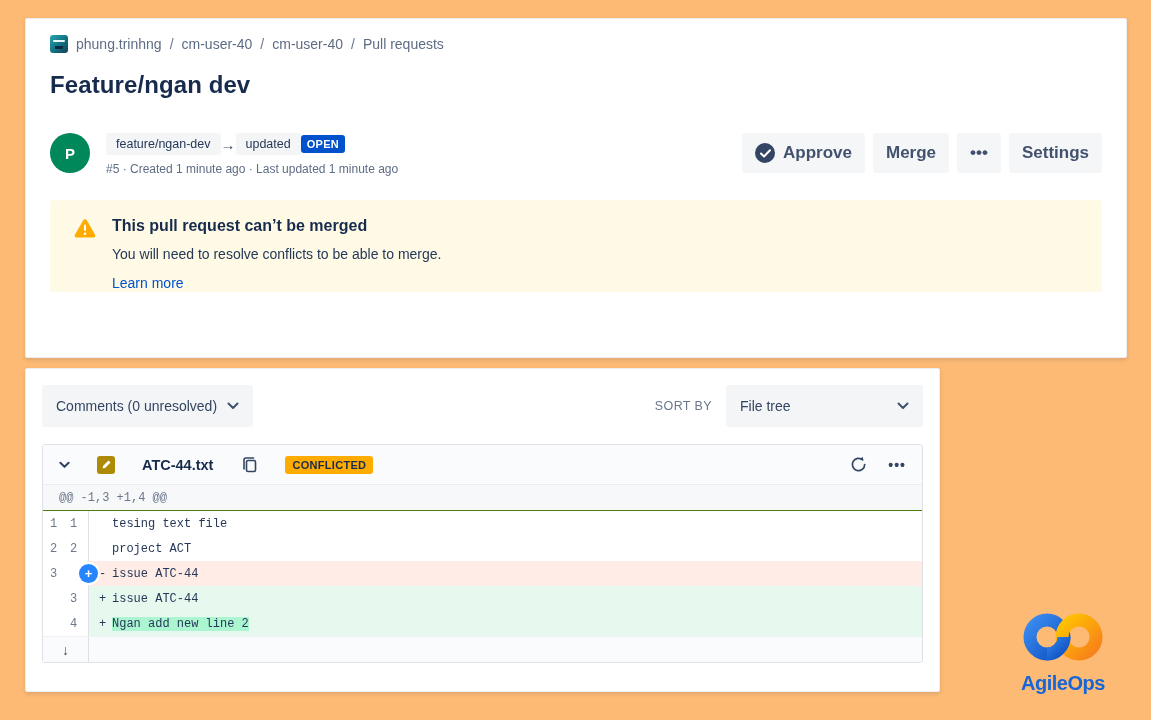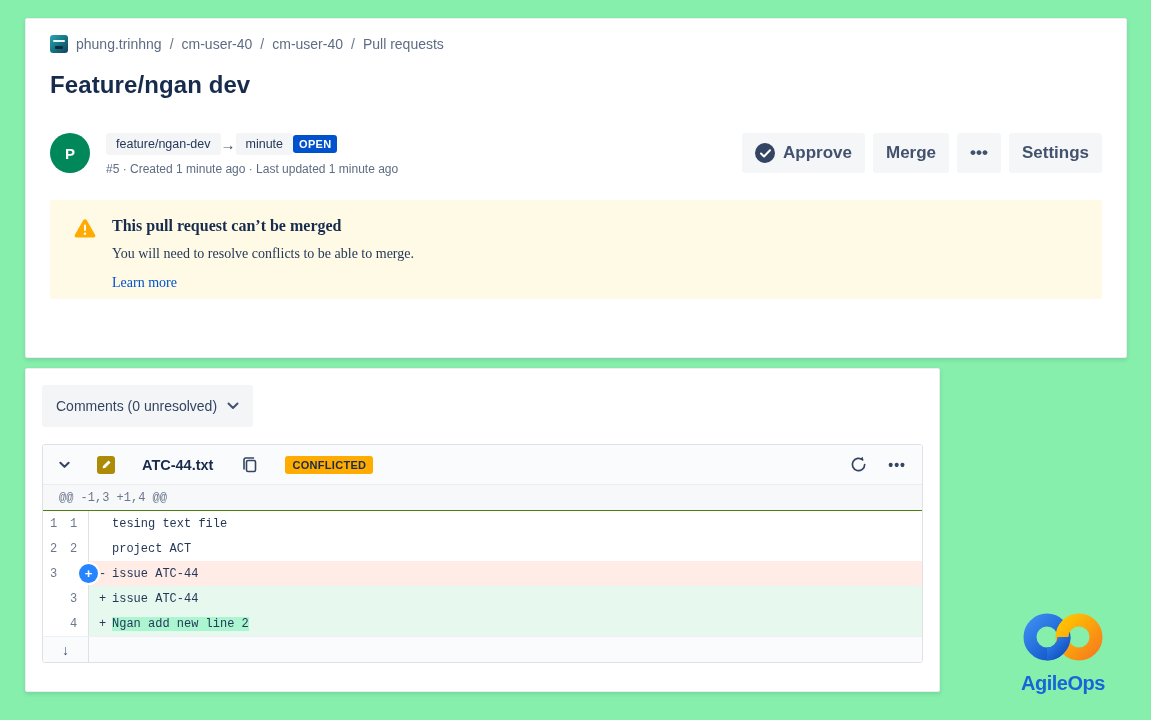--- a/index.html
+++ b/index.html
@@ -1,18 +1,18 @@
 <!DOCTYPE html>
 <html style="--accent-blue: #0052CC; --open-badge: #0052CC; --conflicted-badge: #FFAB00; --warning-bg: #FFFAE6; --warning-icon: #FFAB00; --avatar-green: #00875A; --file-icon: #AE8B07; --removed-bg: #FFECE6; --added-bg: #E7F8EE; --added-word: #ABF5D1; --comment-bubble: #2684FF; --logo-blue: #1766D8; --logo-orange: #FB9E00;"><head>
 <meta charset="utf-8">
 <style>
   * { margin:0; padding:0; box-sizing:border-box; }
   html,body { background:#fff; }
   body { font-family:"Liberation Sans", sans-serif; color:#172B4D; }
-  .page { position:relative; width:1151px; height:720px; background:#86efac; overflow:hidden; }
+  .page { position:relative; width:1151px; height:720px; background:#fdba74; overflow:hidden; }
 
   .card { position:absolute; background:#fff; border:1px solid #ECEEF1; border-radius:2px;
           box-shadow:0 2px 4px rgba(9,30,66,.13); }
   .top-card { left:25px; top:18px; width:1102px; height:340px; padding:16px 24px; }
   .bottom-card { left:25px; top:368px; width:915px; height:324px; padding:16px; }
 
   
   .breadcrumb { display:flex; align-items:center; gap:8px; font-size:14px; color:#5E6C84; }
   .breadcrumb a { color:#5E6C84; text-decoration:none; cursor:pointer; }
   .breadcrumb .sep { color:#6B778C; }
@@ -35,21 +35,21 @@
                 padding:3px 6px; border-radius:3px; letter-spacing:.3px; }
   .pr-meta { margin-top:7px; font-size:12px; color:#5E6C84; }
 
   .actions { display:flex; gap:8px; align-items:center; }
   .btn { display:flex; align-items:center; gap:8px; height:40px; padding:0 13px; border:none; cursor:pointer;
          background:#F5F6F8; border-radius:3px; font-family:inherit; font-size:17px; font-weight:600; color:#42526E; }
   .check-icon { width:20px; height:20px; border-radius:50%; background:#344563; display:flex; align-items:center; justify-content:center; }
 
   
   .warning { margin-top:24px; background:var(--warning-bg,#FFFAE6); border-radius:3px;
-             padding:17px 24px 8px 24px; display:flex; gap:16px;font-family:Liberation Serif, serif; }
+             padding:17px 24px 0 24px; display:flex; gap:16px; }
   .warn-icon { flex:0 0 22px; margin-top:1px; }
   .w-title { font-size:16px; font-weight:700; color:#172B4D; }
   .w-body { margin-top:11px; font-size:14px; color:#253858; }
   .w-link { display:inline-block; margin-top:13px; font-size:14px; color:var(--accent-blue,#0052CC); text-decoration:none; cursor:pointer; }
 
   
   .toolbar { display:flex; align-items:flex-start; justify-content:space-between; }
   .chip-btn { display:flex; align-items:center; gap:10px; height:42px; padding:0 14px; border:none; cursor:pointer;
               background:#F4F5F7; border-radius:3px; font-family:inherit; font-size:14px; color:#344563; }
   .sort { display:flex; align-items:center; gap:14px; }
@@ -115,21 +115,21 @@
     </nav>
 
     <h1 class="title">Feature/ngan dev</h1>
 
     <div class="pr-row">
       <div class="avatar">P</div>
       <div class="pr-info">
         <div class="branch-line">
           <span class="chip">feature/ngan-dev</span>
           <span class="branch-arrow">→</span>
-          <span class="chip">minute</span>
+          <span class="chip">updated</span>
           <span class="open-badge">OPEN</span>
         </div>
         <div class="pr-meta">#5 · Created 1 minute ago · Last updated 1 minute ago</div>
       </div>
       <div class="actions">
         <button class="btn">
           <span class="check-icon">
             <svg width="11" height="9" viewBox="0 0 11 9">
                 <path d="M1 4.5 L4 7.5 L10 1.2" fill="none" stroke="#fff" stroke-width="2" stroke-linecap="round" stroke-linejoin="round"></path>
               </svg>
@@ -162,20 +162,31 @@
 
     <div class="toolbar">
       <button class="chip-btn">
         <span>Comments (0 unresolved)</span>
         <span class="chev">
           <svg width="12" height="8" viewBox="0 0 12 8">
               <path d="M1.5 1.5 L6 6 L10.5 1.5" fill="none" stroke="#42526E" stroke-width="2" stroke-linecap="round" stroke-linejoin="round"></path>
             </svg>
         </span>
       </button>
+      <div class="sort">
+        <span class="sort-label">SORT BY</span>
+        <button class="chip-btn select">
+          <span>File tree</span>
+          <span class="chev">
+            <svg width="12" height="8" viewBox="0 0 12 8">
+                <path d="M1.5 1.5 L6 6 L10.5 1.5" fill="none" stroke="#42526E" stroke-width="2" stroke-linecap="round" stroke-linejoin="round"></path>
+              </svg>
+          </span>
+        </button>
+      </div>
     </div>
 
     <div class="file-panel">
       <div class="file-header">
         <span class="fh-chev">
           <svg width="11" height="8" viewBox="0 0 12 8">
               <path d="M1.5 1.5 L6 6 L10.5 1.5" fill="none" stroke="#344563" stroke-width="2.2" stroke-linecap="round" stroke-linejoin="round"></path>
             </svg>
         </span>
         <span class="file-icon">

